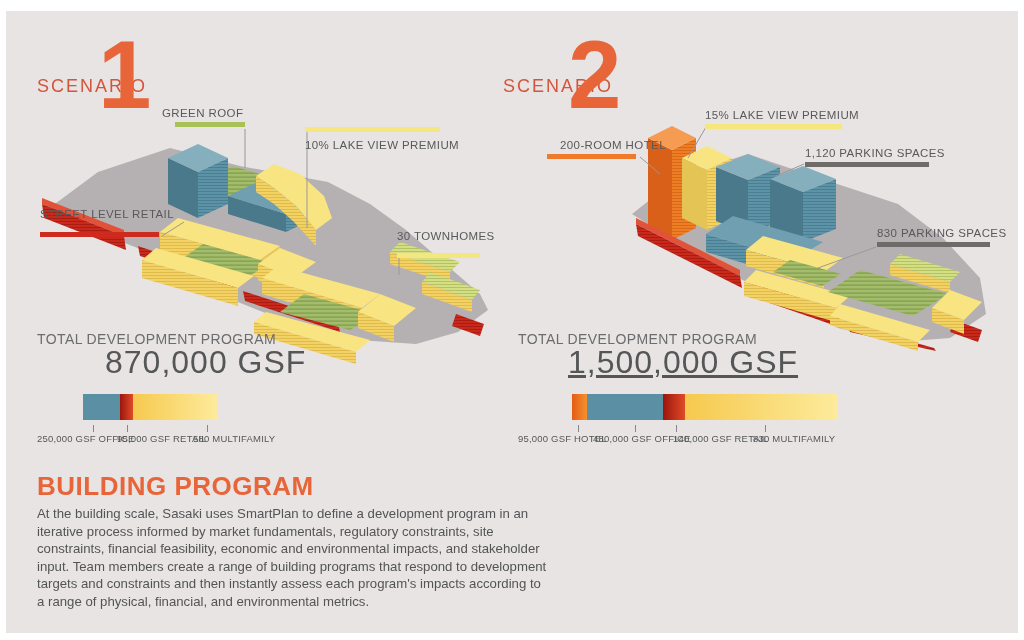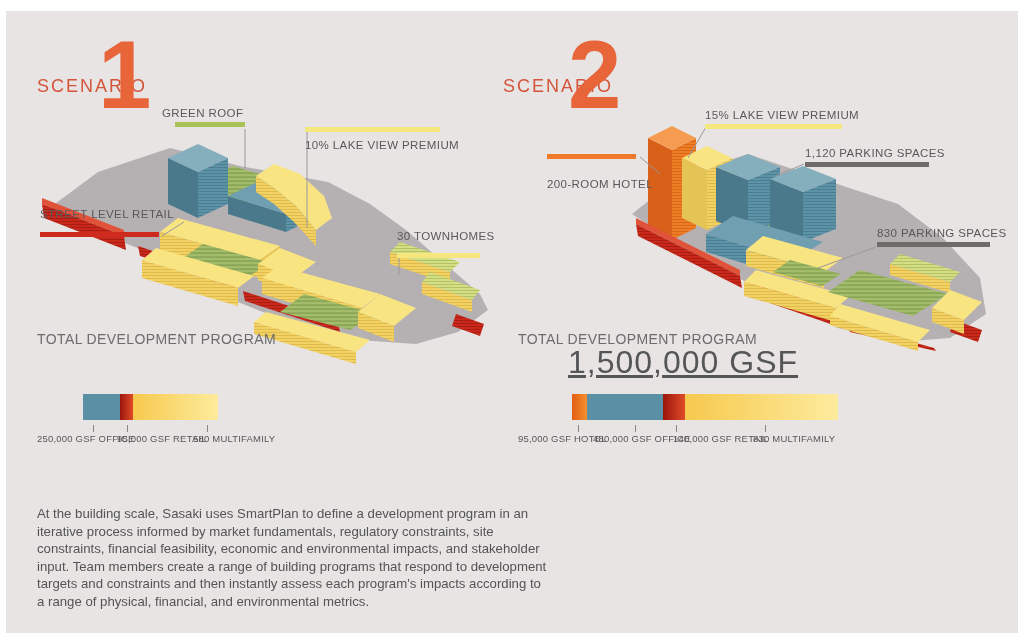--- a/index.html
+++ b/index.html
@@ -224,33 +224,34 @@
 
   <div class="abs callout" style="left:305px;top:112px;margin-top:27px;">10% LAKE VIEW PREMIUM</div>
   <div class="abs callout-bar" style="left: 305px; top: 127px; width: 135px; background: rgb(246, 230, 126);"></div>
 
   <div class="abs callout" style="left:40px;top:208px;">STREET LEVEL RETAIL</div>
   <div class="abs callout-bar" style="left: 40px; top: 232px; width: 119px; background: rgb(207, 42, 30);"></div>
 
   <div class="abs callout" style="left:397px;top:230px;">30 TOWNHOMES</div>
   <div class="abs callout-bar" style="left: 397px; top: 253px; width: 83px; background: rgb(246, 230, 126);"></div>
 
-  <div class="abs callout" style="left:547px;top:139px;margin-top:39px;">200-ROOM HOTEL</div>
+  <div class="abs callout" style="left:560px;top:139px;">200-ROOM HOTEL</div>
   <div class="abs callout-bar" style="left: 547px; top: 154px; width: 89px; background: rgb(238, 122, 42);"></div>
 
   <div class="abs callout" style="left:705px;top:109px;">15% LAKE VIEW PREMIUM</div>
   <div class="abs callout-bar" style="left: 705px; top: 124px; width: 137px; background: rgb(246, 230, 126);"></div>
 
   <div class="abs callout" style="left:805px;top:147px;">1,120 PARKING SPACES</div>
   <div class="abs callout-bar" style="left: 805px; top: 162px; width: 124px; background: rgb(111, 107, 105);"></div>
 
   <div class="abs callout" style="left:877px;top:227px;">830 PARKING SPACES</div>
   <div class="abs callout-bar" style="left: 877px; top: 242px; width: 113px; background: rgb(111, 107, 105);"></div>
 
   <div class="abs total-label" style="left:37px;top:331px;">TOTAL DEVELOPMENT PROGRAM</div>
+  <div class="abs total-value" style="left:105px;top:344px;">870,000 GSF</div>
 
   <div class="abs bar" style="left:83px;top:394px;">
     <div class="bar-seg" style="width: 37px; background: rgb(91, 143, 163);"></div>
     <div class="bar-seg" style="width: 13px; background: linear-gradient(90deg, rgb(156, 21, 12), rgb(224, 75, 40));"></div>
     <div class="bar-seg" style="width: 85px; background: linear-gradient(90deg, rgb(246, 201, 78), rgb(253, 235, 156));"></div>
   </div>
   <div class="abs tick" style="left:93px;top:425px;"></div>
   <div class="abs tick" style="left:127px;top:425px;"></div>
   <div class="abs tick" style="left:207px;top:425px;"></div>
   <div class="abs bar-caption" style="left:37px;top:433px;">250,000 GSF OFFICE</div>
@@ -268,14 +269,15 @@
   </div>
   <div class="abs tick" style="left:578px;top:425px;"></div>
   <div class="abs tick" style="left:635px;top:425px;"></div>
   <div class="abs tick" style="left:676px;top:425px;"></div>
   <div class="abs tick" style="left:765px;top:425px;"></div>
   <div class="abs bar-caption" style="left:518px;top:433px;">95,000 GSF HOTEL</div>
   <div class="abs bar-caption" style="left:593px;top:433px;">480,000 GSF OFFICE</div>
   <div class="abs bar-caption" style="left:673px;top:433px;">140,000 GSF RETAIL</div>
   <div class="abs bar-caption" style="left:753px;top:433px;">830 MULTIFAMILY</div>
 
+  <div class="abs bp-heading" style="left: 37px; top: 471px; color: rgb(232, 101, 58);">BUILDING PROGRAM</div>
   <div class="abs bp-body" style="left:37px;top:505px;">At the building scale, Sasaki uses SmartPlan to define a development program in an iterative process informed by market fundamentals, regulatory constraints, site constraints, financial feasibility, economic and environmental impacts, and stakeholder input. Team members create a range of building programs that respond to development targets and constraints and then instantly assess each program's impacts according to a range of physical, financial, and environmental metrics.</div>
 </div>
 
 </body></html>

